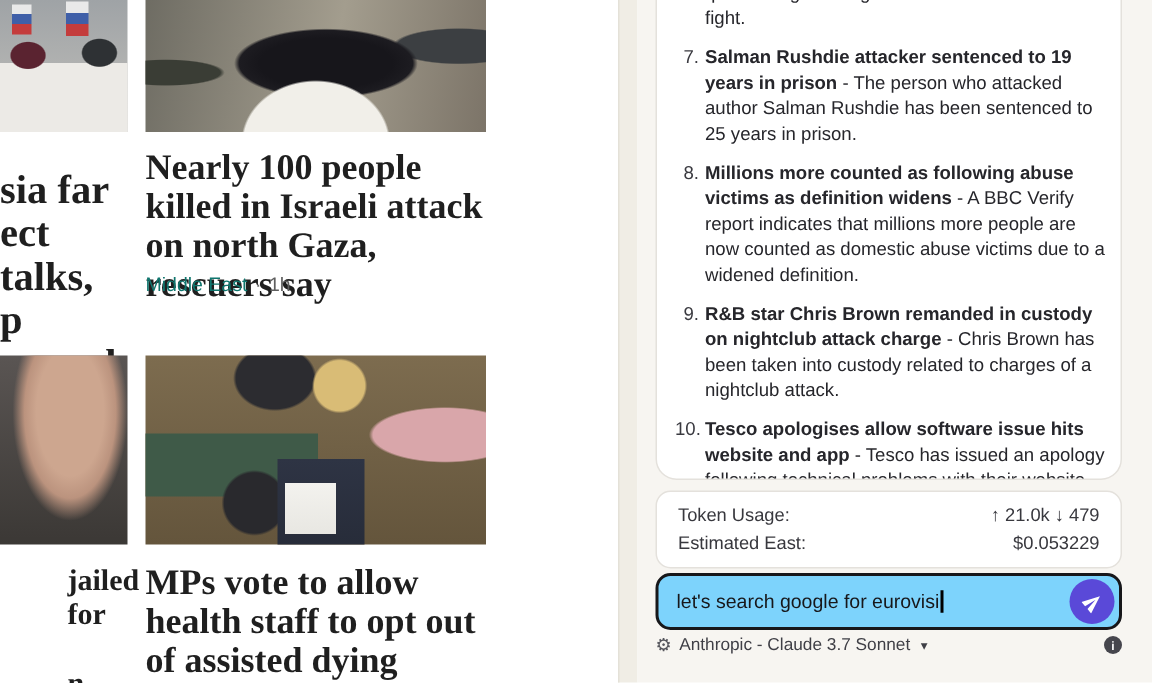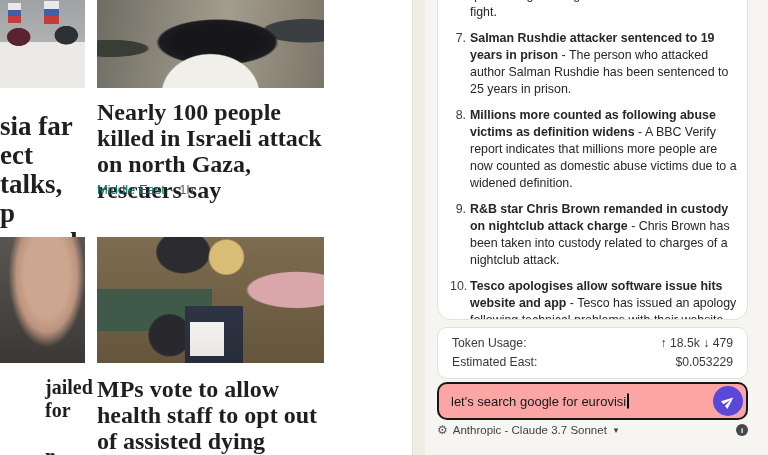--- a/index.html
+++ b/index.html
@@ -64,21 +64,21 @@
               padding:14px 8px 10px 12px; overflow:hidden;
               font-size:12.4px; line-height:17px; color:#26262b; }
   #partial-line { margin:8px 0 0 20px; }
   .list-item { display:grid; grid-template-columns:20px 1fr; margin-top:9px; }
   .list-item .num { text-align:right; padding-right:4px; color:#3a3a40; }
 
   #stats-card { left:12px; top:327px; width:311px; border-radius:10px;
                 padding:6px 14px; font-size:12.2px; color:#38383e; }
   .stat-row { display:flex; justify-content:space-between; line-height:19px;gap:40px; }
 
-  #input-box { left:12px; top:382px; width:311px; height:38px; background:#fca5a5;
+  #input-box { left:12px; top:382px; width:311px; height:38px; background:#7dd3fc;
                border:2px solid #17171a; border-radius:10px; }
   #input-text { position:absolute; left:12px; top:50%; transform:translateY(-50%);
                 font-size:13px; color:#17171a; white-space:nowrap; }
   #caret { display:inline-block; width:2px; height:15px; background:#000;
            vertical-align:-3px; margin-left:1px; }
   #send-button { position:absolute; right:3px; top:50%; transform:translateY(-50%);
                  width:30px; height:30px; border-radius:50%; background:#5a49d8;
                  border:none; display:flex; align-items:center; justify-content:center; cursor:pointer; }
 
   #model-row { left:12px; top:423px; width:311px; display:flex;
@@ -138,21 +138,21 @@
     <div class="list-item">
       <span class="num">10.</span>
       <span><b>Tesco apologises allow software issue hits website and app</b> <span>- Tesco has issued an apology following technical problems with their website and app.</span></span>
     </div>
 
   </div>
 
   <div class="card" id="stats-card">
     <div class="stat-row">
       <span>Token Usage:</span>
-      <span>↑ 18.5k ↓ 479</span>
+      <span>↑ 21.0k ↓ 479</span>
     </div>
     <div class="stat-row">
       <span>Estimated East:</span>
       <span>$0.053229</span>
     </div>
   </div>
 
   <div class="abs" id="input-box">
     <span id="input-text"><span>let's search google for eurovisi</span><span id="caret"></span></span>
     <button id="send-button">

